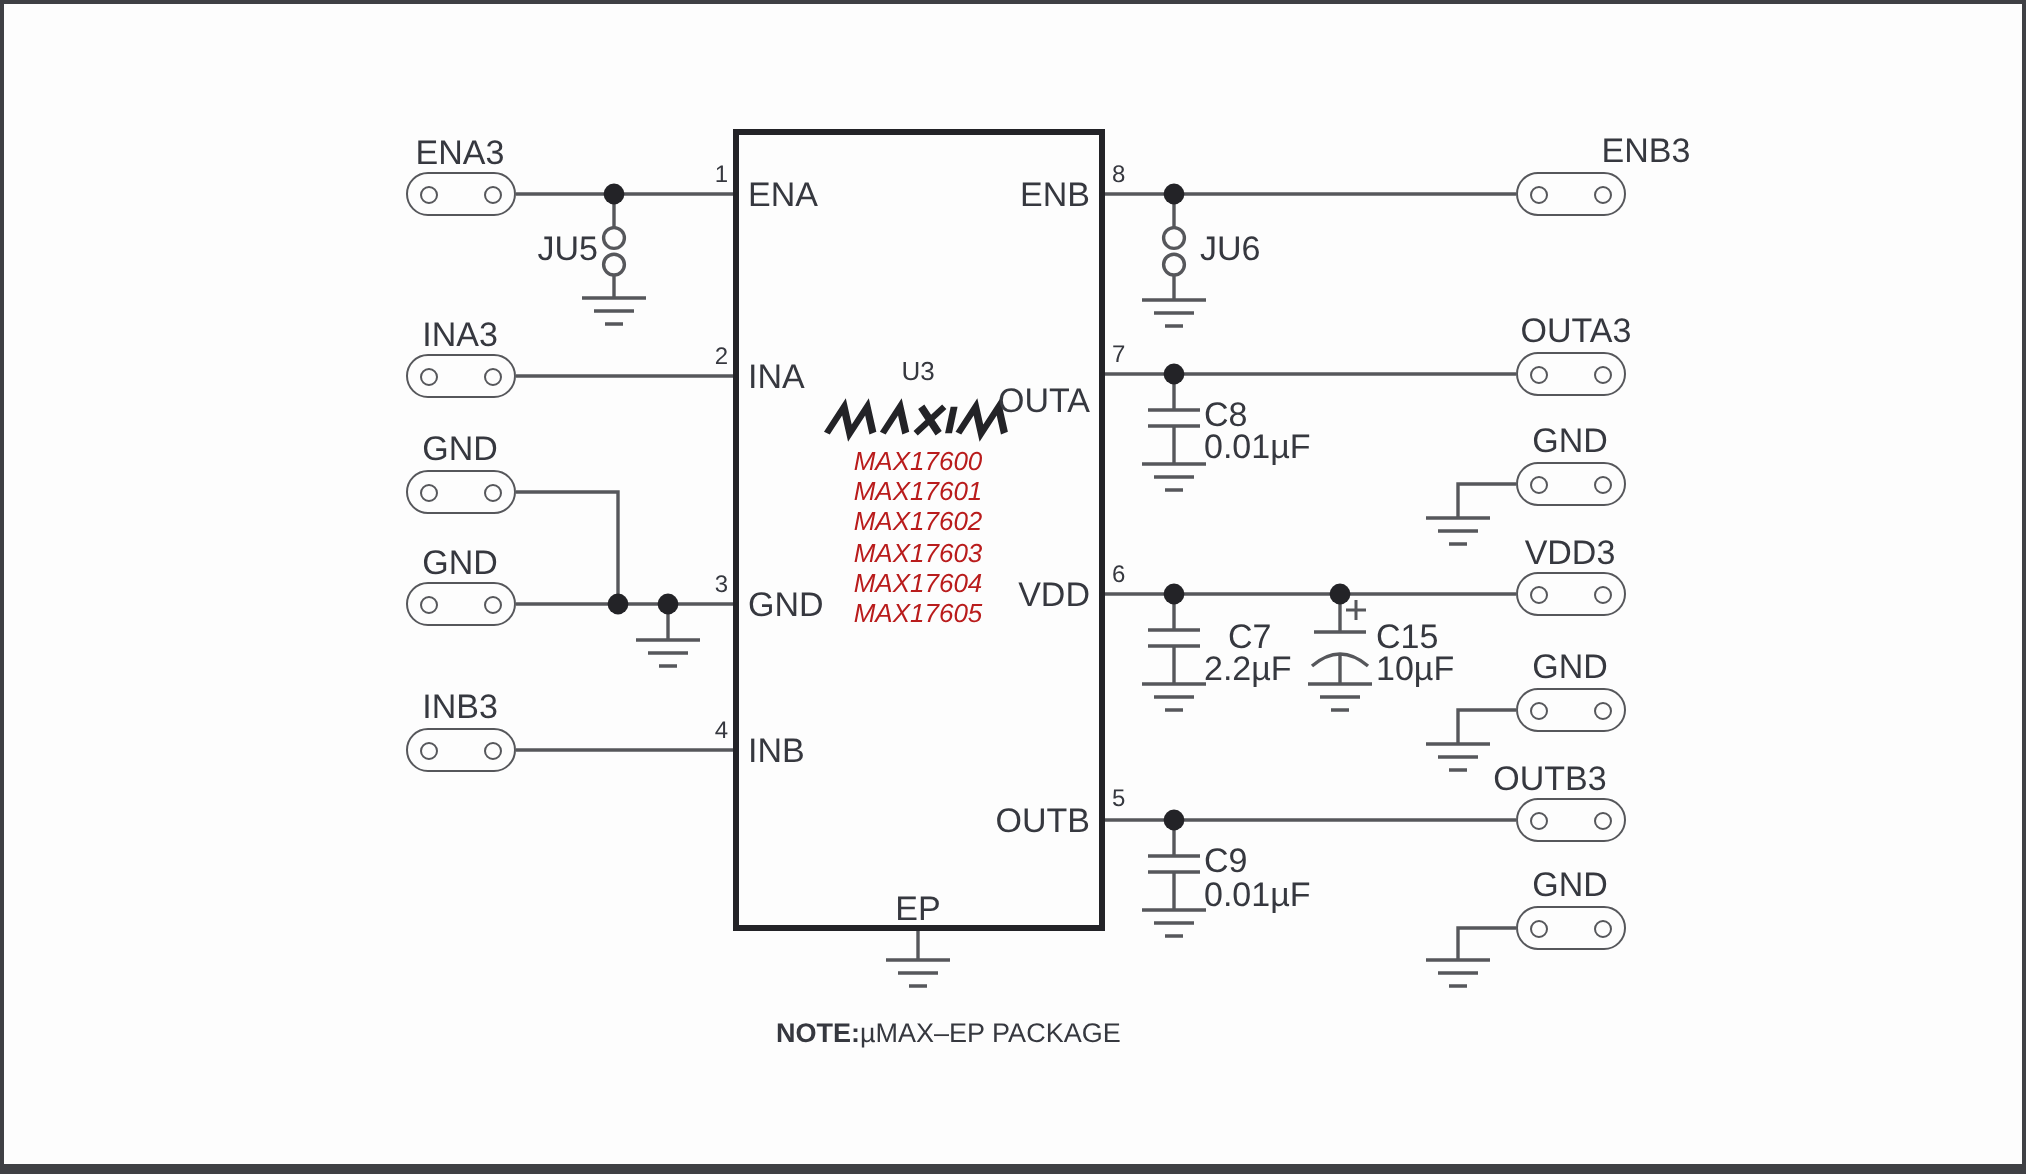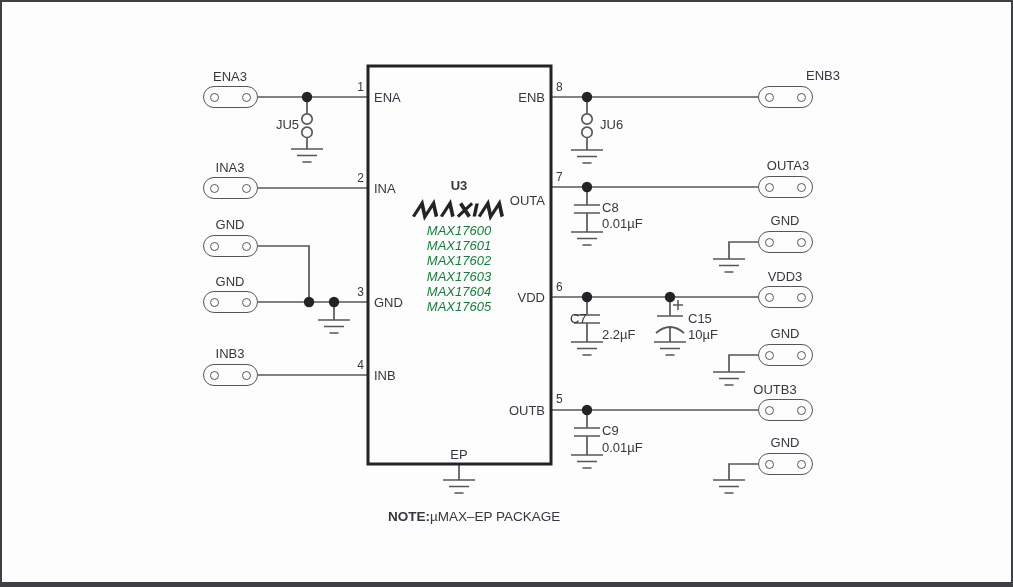--- a/index.html
+++ b/index.html
@@ -9,44 +9,44 @@
     box-sizing:border-box;
     background:#fdfdfd;
     border:2px solid #3f4044;
     border-bottom-width:5px;
     font-family:"Liberation Sans", sans-serif;
     overflow:hidden;
   }
   svg.layer{position:absolute;left:0;top:0;}
   .t{
     position:absolute;
-    font-size:13px;line-height:14px;height:14px;
+    font-size:17px;line-height:14px;height:14px;
     color:#36383f;white-space:nowrap;
   }
   .ctr{transform:translateX(-50%);}
   .rt{transform:translateX(-100%);}
   .pin-num{font-size:12px;}
   .pill{
     position:absolute;width:55px;height:22px;
     box-sizing:border-box;
     border:1.7px solid #56575b;border-radius:11px;
     background:#fdfdfd;
     display:flex;align-items:center;justify-content:space-between;
     padding:0 6px;
   }
   .hole{
     width:9px;height:9px;box-sizing:border-box;
     border:1.6px solid #56575b;border-radius:50%;
     background:#fdfdfd;
   }
-  .ic-ref{font-size:13px;font-weight:bold;}
+  .ic-ref{font-size:13px;}
   .parts{
     position:absolute;left:457px;top:221px;transform:translateX(-50%);
     font-size:13px;line-height:15.2px;font-style:italic;
-    color:#15803d;text-align:center;
+    color:#b91c1c;text-align:center;
   }
   .note{position:absolute;left:363px;top:507px;font-size:13.5px;color:#36383f;}
   .note b{font-weight:bold;padding-left:23px;}
 </style>
 </head>
 <body>
 
 <div id="canvas">
 
   <svg class="layer" width="1013" height="587">
@@ -223,21 +223,21 @@
       <span class="hole"></span>
       <span class="hole"></span>
     </div>
 
   <div class="t rt" style="left:297px;top:116px">JU5</div>
   <div class="t" style="left:598px;top:116px">JU6</div>
 
   <div class="t" style="left:600px;top:199px">C8</div>
   <div class="t" style="left:600px;top:215px">0.01µF</div>
 
-  <div class="t" style="left:568px;top:310px">C7</div>
+  <div class="t" style="left:612px;top:310px">C7</div>
   <div class="t" style="left:600px;top:326px">2.2µF</div>
 
   <div class="t" style="left:686px;top:310px">C15</div>
   <div class="t" style="left:686px;top:326px">10µF</div>
 
   <div class="t" style="left:600px;top:422px">C9</div>
   <div class="t" style="left:600px;top:439px">0.01µF</div>
 
   <div class="note">
     <b><span>NOTE:</span></b><span>µMAX–EP PACKAGE</span>

